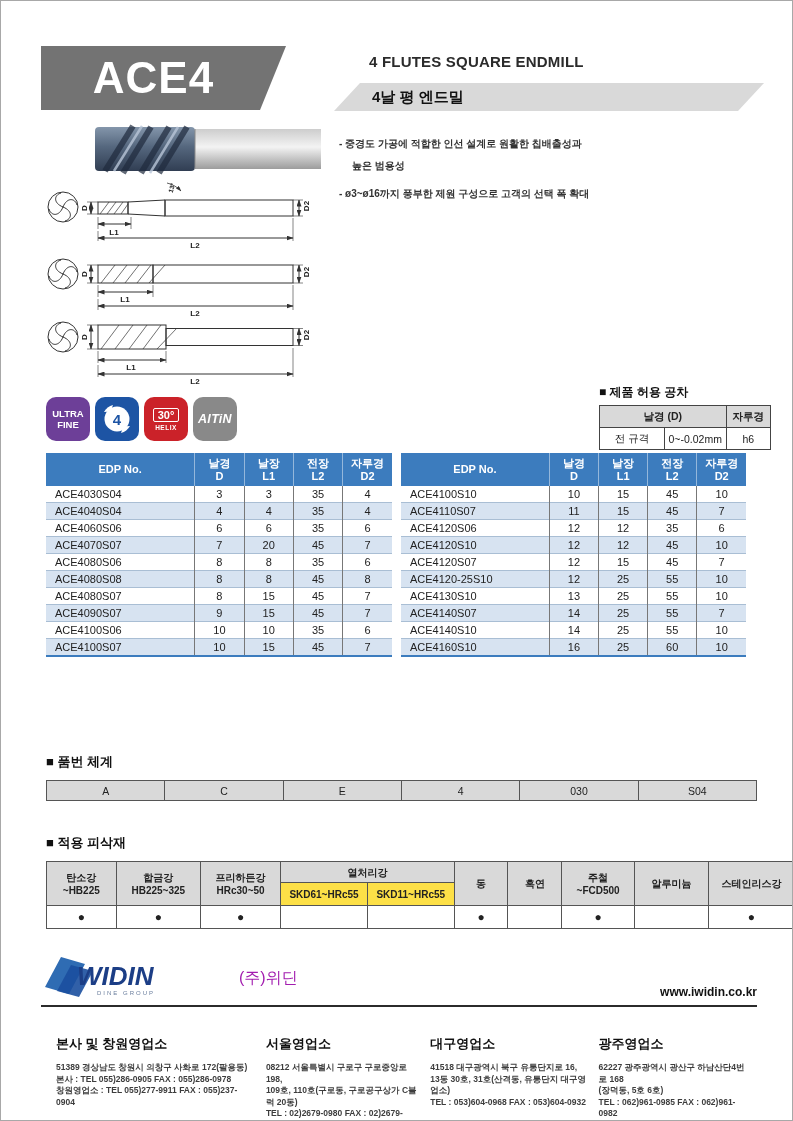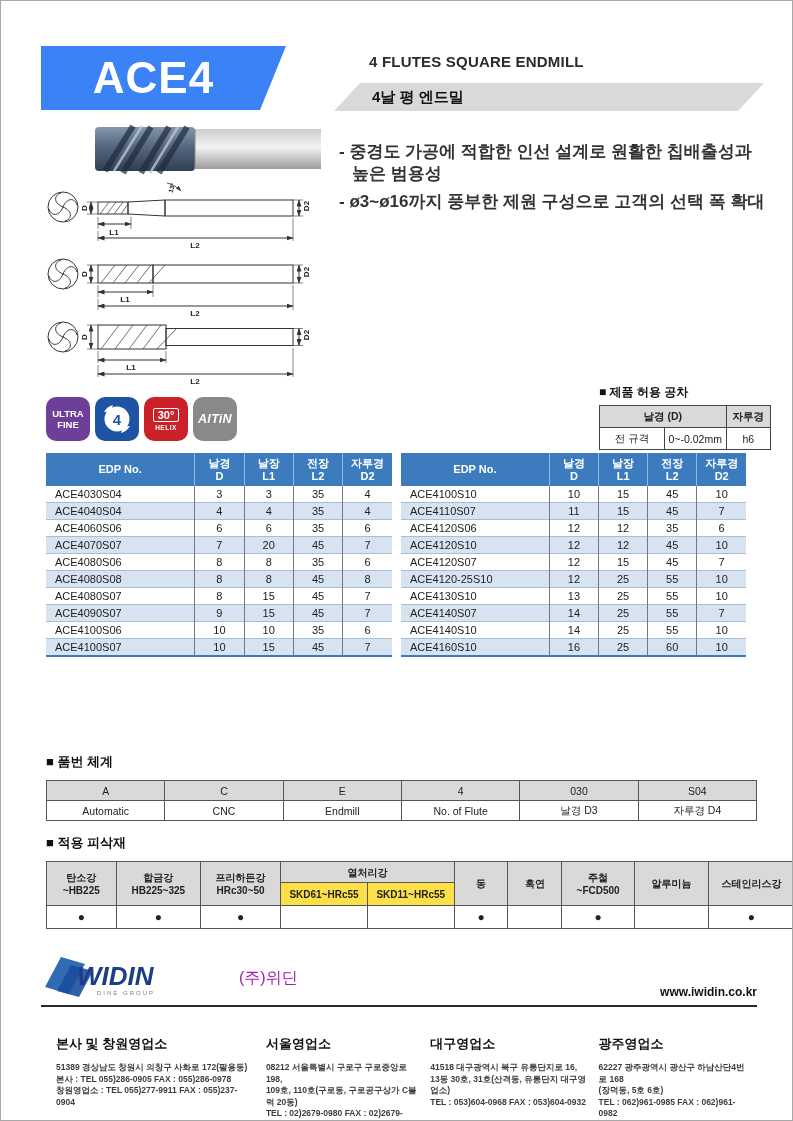--- a/index.html
+++ b/index.html
@@ -1,30 +1,30 @@
 <!DOCTYPE html>
 <html><head>
 <meta charset="utf-8">
 <style>
   html,body{margin:0;padding:0;background:#e8e8e8;}
   .page{position:relative;width:793px;height:1121px;margin:0 auto;background:#fff;
         border:1px solid #a8a8a8;box-sizing:border-box;overflow:hidden;
         font-family:"Liberation Sans","DejaVu Sans",sans-serif;color:#222;}
   
-  .banner-blue{position:absolute;left:40px;top:45px;width:245px;height:64px;background:#3b82f6;
+  .banner-blue{position:absolute;left:40px;top:45px;width:245px;height:64px;background:#737373;
        clip-path:polygon(0 0,100% 0,calc(100% - 26px) 100%,0 100%);
        display:flex;align-items:center;justify-content:center;}
   .banner-blue span{color:#fff;font-size:44px;font-weight:800;letter-spacing:1px;padding-right:20px;}
   .title-en{position:absolute;left:368px;top:52px;font-size:15px;font-weight:700;color:#2b2b2b;letter-spacing:.2px;}
   .banner-gray{position:absolute;left:333px;top:82px;width:430px;height:28px;background:#d9d9d9;
        clip-path:polygon(26px 0,100% 0,calc(100% - 26px) 100%,0 100%);
        display:flex;align-items:center;}
   .banner-gray span{padding-left:38px;font-size:15px;font-weight:800;color:#111;}
   
-  .features{position:absolute;left:338px;top:140px;width:440px;font-size:17px;font-weight:700;color:#333;line-height:22px;}
+  .features{position:absolute;left:338px;top:132px;width:440px;font-size:10px;font-weight:700;color:#333;line-height:22px;}
   .features .indent{padding-left:13px;}
   .features .gap{height:6px;}
   
   .photo{position:absolute;left:92px;top:120px;}
   .dg{position:absolute;left:40px;}
   #dg1{top:176px;} #dg2{top:246px;} #dg3{top:308px;}
   
   .badges{position:absolute;left:45px;top:396px;display:flex;gap:5px;}
   .badge{width:44px;height:44px;border-radius:10px;color:#fff;display:flex;flex-direction:column;
          align-items:center;justify-content:center;box-sizing:border-box;text-align:right;}
@@ -480,28 +480,20 @@
     <div class="sec-title">■ 품번 체계</div>
     <table class="pn">
       <tbody>
           <tr class="codes">
         <td>A</td>
         <td>C</td>
         <td>E</td>
         <td>4</td>
         <td>030</td>
         <td>S04</td>
-      </tr>
-      <tr>
-        <td>Automatic</td>
-        <td>CNC</td>
-        <td>Endmill</td>
-        <td>No. of Flute</td>
-        <td>날경 D3</td>
-        <td>자루경 D4</td>
       </tr>
     </tbody>
       </table>
   </div>
 
   <div class="mat-wrap">
     <div class="sec-title">■ 적용 피삭재</div>
     <table class="mat">
       <colgroup>
         <col style="width:9.3%">

